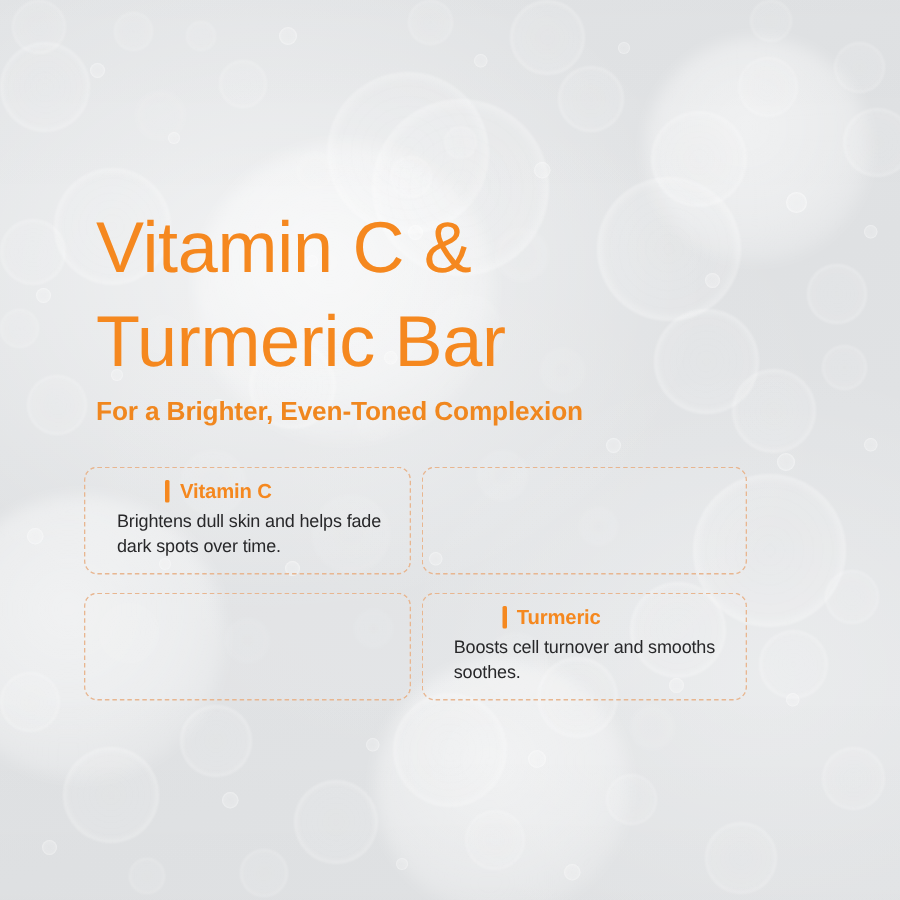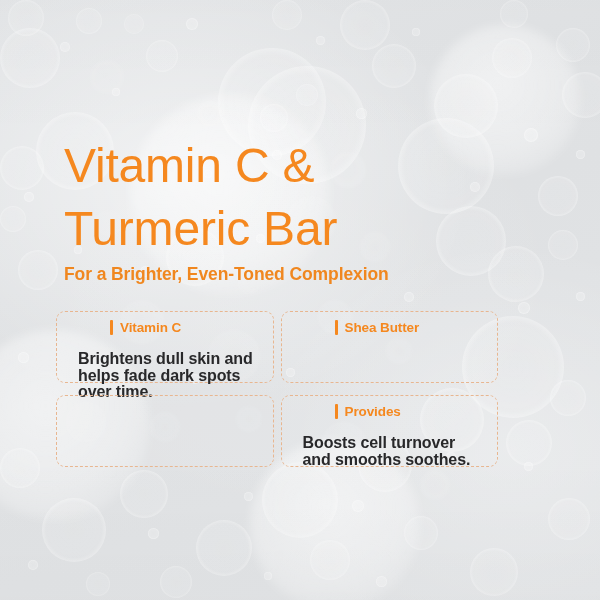--- a/index.html
+++ b/index.html
@@ -146,26 +146,26 @@
     flex: 0 0 auto;
   }
   .card-title {
     color: #F5881F;
     font-size: 13.5px;
     font-weight: 700;
     letter-spacing: -0.1px;
     white-space: nowrap;
   }
   .card-body {
-    margin-top: 12px;
+    margin-top: 0;
     margin-left: 10px;
     color: #28282a;
-    font-size: 16px;
+    font-size: 12px;
     line-height: 16.5px;
-    font-weight: 700;
+    font-weight: 400;
     letter-spacing: -0.1px;
     max-width: 200px;
   }
 </style>
 </head>
 <body>
 
 <div id="poster">
 
   <div id="bubbles">
@@ -284,32 +284,28 @@
 
       <div class="card">
         <div class="card-title-row">
           <span class="accent-bar"></span>
           <span class="card-title">Vitamin C</span>
         </div>
         <div class="card-body">Brightens dull skin and helps fade dark spots over time.</div>
       </div>
 
       <div class="card">
-        <div class="card-title-row">
-          <span class="accent-bar"></span>
-          <span class="card-title">Shea Butter</span>
-        </div>
       </div>
 
       <div class="card">
       </div>
 
       <div class="card">
         <div class="card-title-row">
           <span class="accent-bar"></span>
-          <span class="card-title">Provides</span>
+          <span class="card-title">Turmeric</span>
         </div>
         <div class="card-body">Boosts cell turnover and smooths soothes.</div>
       </div>
 
     </div>
   </div>
 </div>
 
 </body></html>

